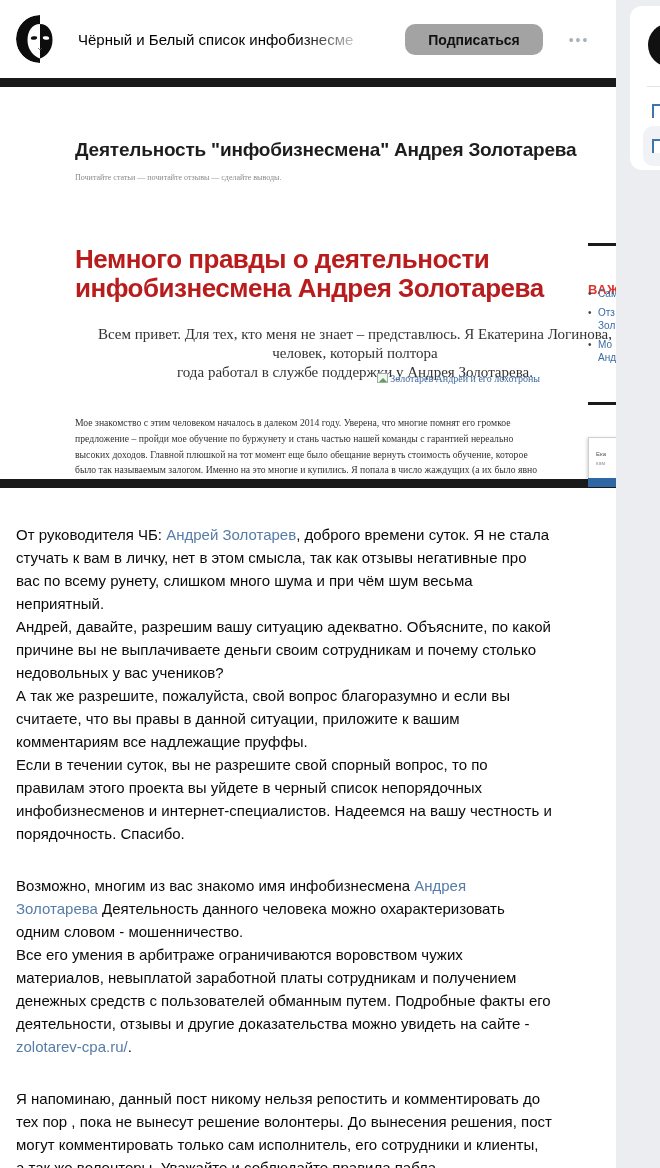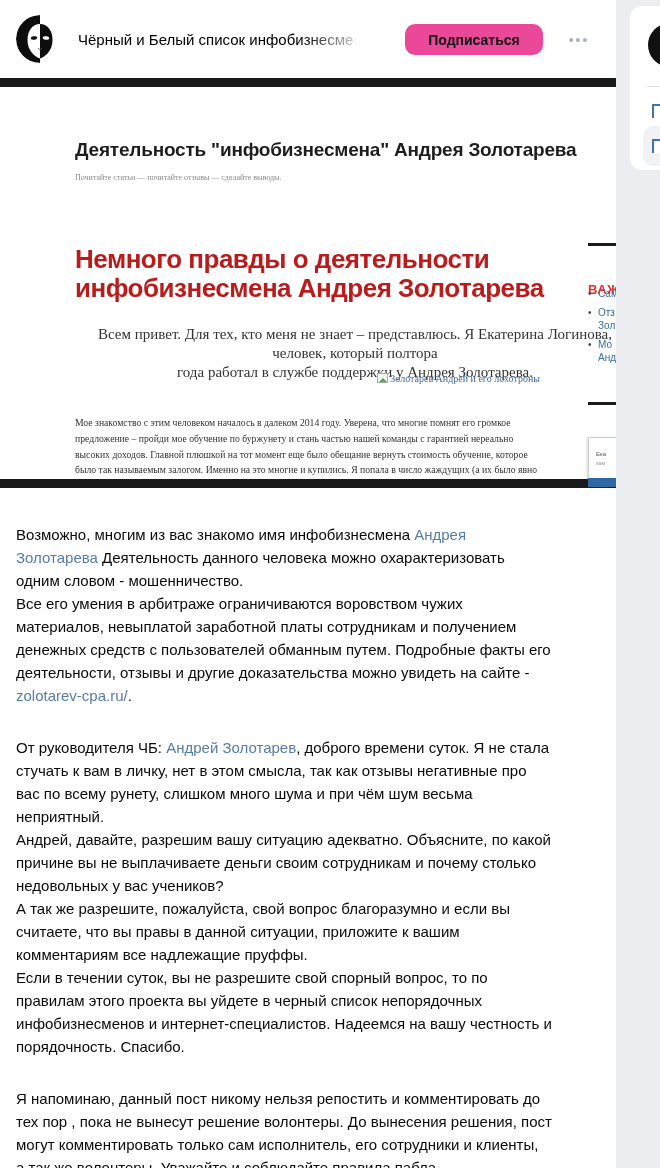--- a/index.html
+++ b/index.html
@@ -20,21 +20,21 @@
   .group-name {
     position: absolute; left: 78px; top: 30px; height: 19px; line-height: 19px;
     font-size: 15px; font-weight: 400; color: #000; white-space: nowrap;
     width: 300px; overflow: hidden;
     -webkit-mask-image: linear-gradient(90deg, #000 75%, transparent 97%);
     mask-image: linear-gradient(90deg, #000 75%, transparent 97%);
     cursor: pointer;
   }
   .subscribe-btn {
     position: absolute; left: 405px; top: 24px; width: 138px; height: 31px;
-    background: #ec4899; border: none; border-radius: 10px;
+    background: #a3a3a3; border: none; border-radius: 10px;
     font-family: "Liberation Sans", sans-serif;
     font-size: 14px; font-weight: 700; color: #111; cursor: pointer; padding: 0;
   }
   .more-btn {
     position: absolute; left: 558px; top: 29px; width: 42px; height: 22px;
     text-align: center; cursor: pointer; border: none; background: transparent; padding: 0;
   }
   .more-btn span {
     font-size: 14px; line-height: 22px; letter-spacing: 2px; color: #a9b2bd;
   }
@@ -168,42 +168,42 @@
     </div>
     <div class="sb-form">
       <div class="f1">Ека</div>
       <div class="f2">кам</div>
     </div>
     <div class="sb-bluebar"></div>
     <div class="bar-bottom"></div>
   </div>
 
   <div class="post-text">
-    <p class="block"><span>Возможно, многим из вас знакомо имя инфобизнесмена </span><a class="plink">Андрея
-Золотарева</a><span> Деятельность данного человека можно охарактеризовать
-одним словом - мошенничество.
-Все его умения в арбитраже ограничиваются воровством чужих
-материалов, невыплатой заработной платы сотрудникам и получением
-денежных средств с пользователей обманным путем. Подробные факты его
-деятельности, отзывы и другие доказательства можно увидеть на сайте -
-</span><a class="plink">zolotarev-cpa.ru/</a><span>.</span></p>
     <p class="block"><span>От руководителя ЧБ: </span><a class="plink">Андрей Золотарев</a><span>, доброго времени суток. Я не стала
 стучать к вам в личку, нет в этом смысла, так как отзывы негативные про
 вас по всему рунету, слишком много шума и при чём шум весьма
 неприятный.
 Андрей, давайте, разрешим вашу ситуацию адекватно. Объясните, по какой
 причине вы не выплачиваете деньги своим сотрудникам и почему столько
 недовольных у вас учеников?
 А так же разрешите, пожалуйста, свой вопрос благоразумно и если вы
 считаете, что вы правы в данной ситуации, приложите к вашим
 комментариям все надлежащие пруффы.
 Если в течении суток, вы не разрешите свой спорный вопрос, то по
 правилам этого проекта вы уйдете в черный список непорядочных
 инфобизнесменов и интернет-специалистов. Надеемся на вашу честность и
 порядочность. Спасибо.</span></p>
+    <p class="block"><span>Возможно, многим из вас знакомо имя инфобизнесмена </span><a class="plink">Андрея
+Золотарева</a><span> Деятельность данного человека можно охарактеризовать
+одним словом - мошенничество.
+Все его умения в арбитраже ограничиваются воровством чужих
+материалов, невыплатой заработной платы сотрудникам и получением
+денежных средств с пользователей обманным путем. Подробные факты его
+деятельности, отзывы и другие доказательства можно увидеть на сайте -
+</span><a class="plink">zolotarev-cpa.ru/</a><span>.</span></p>
     <p class="block"><span>Я напоминаю, данный пост никому нельзя репостить и комментировать до
 тех пор , пока не вынесут решение волонтеры. До вынесения решения, пост
 могут комментировать только сам исполнитель, его сотрудники и клиенты,
 а так же волонтеры. Уважайте и соблюдайте правила пабла.</span></p>
     
   </div>
 
 </div>
 
 <div class="side-card">

